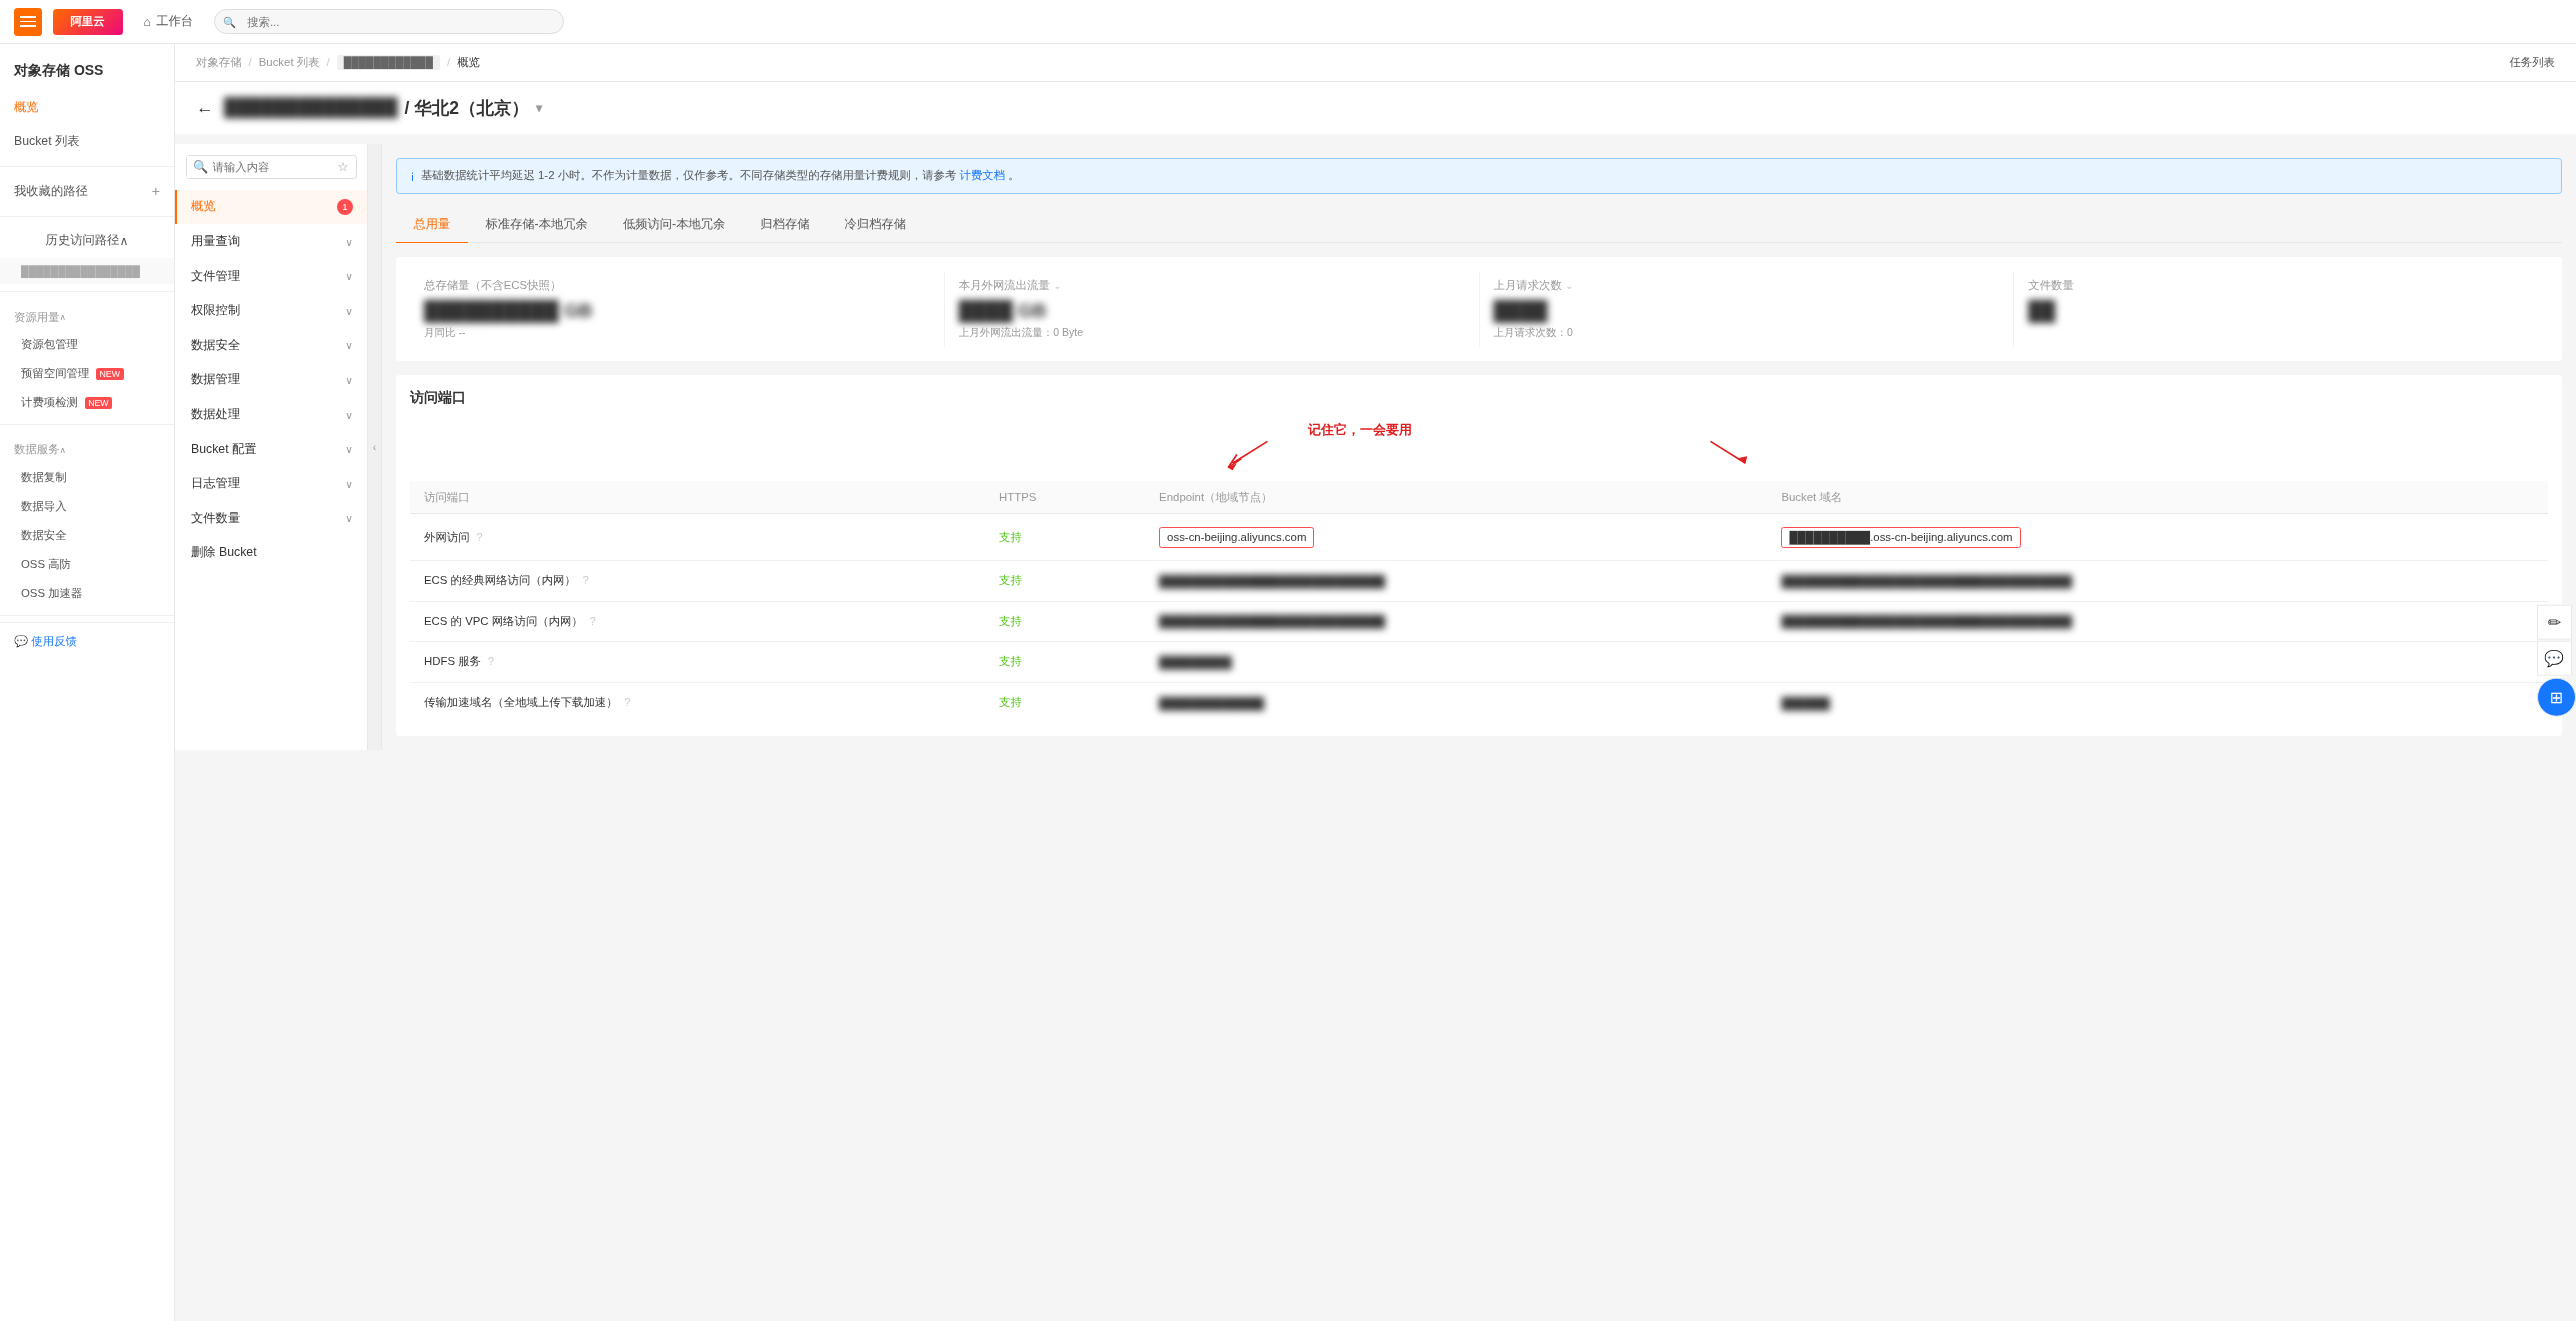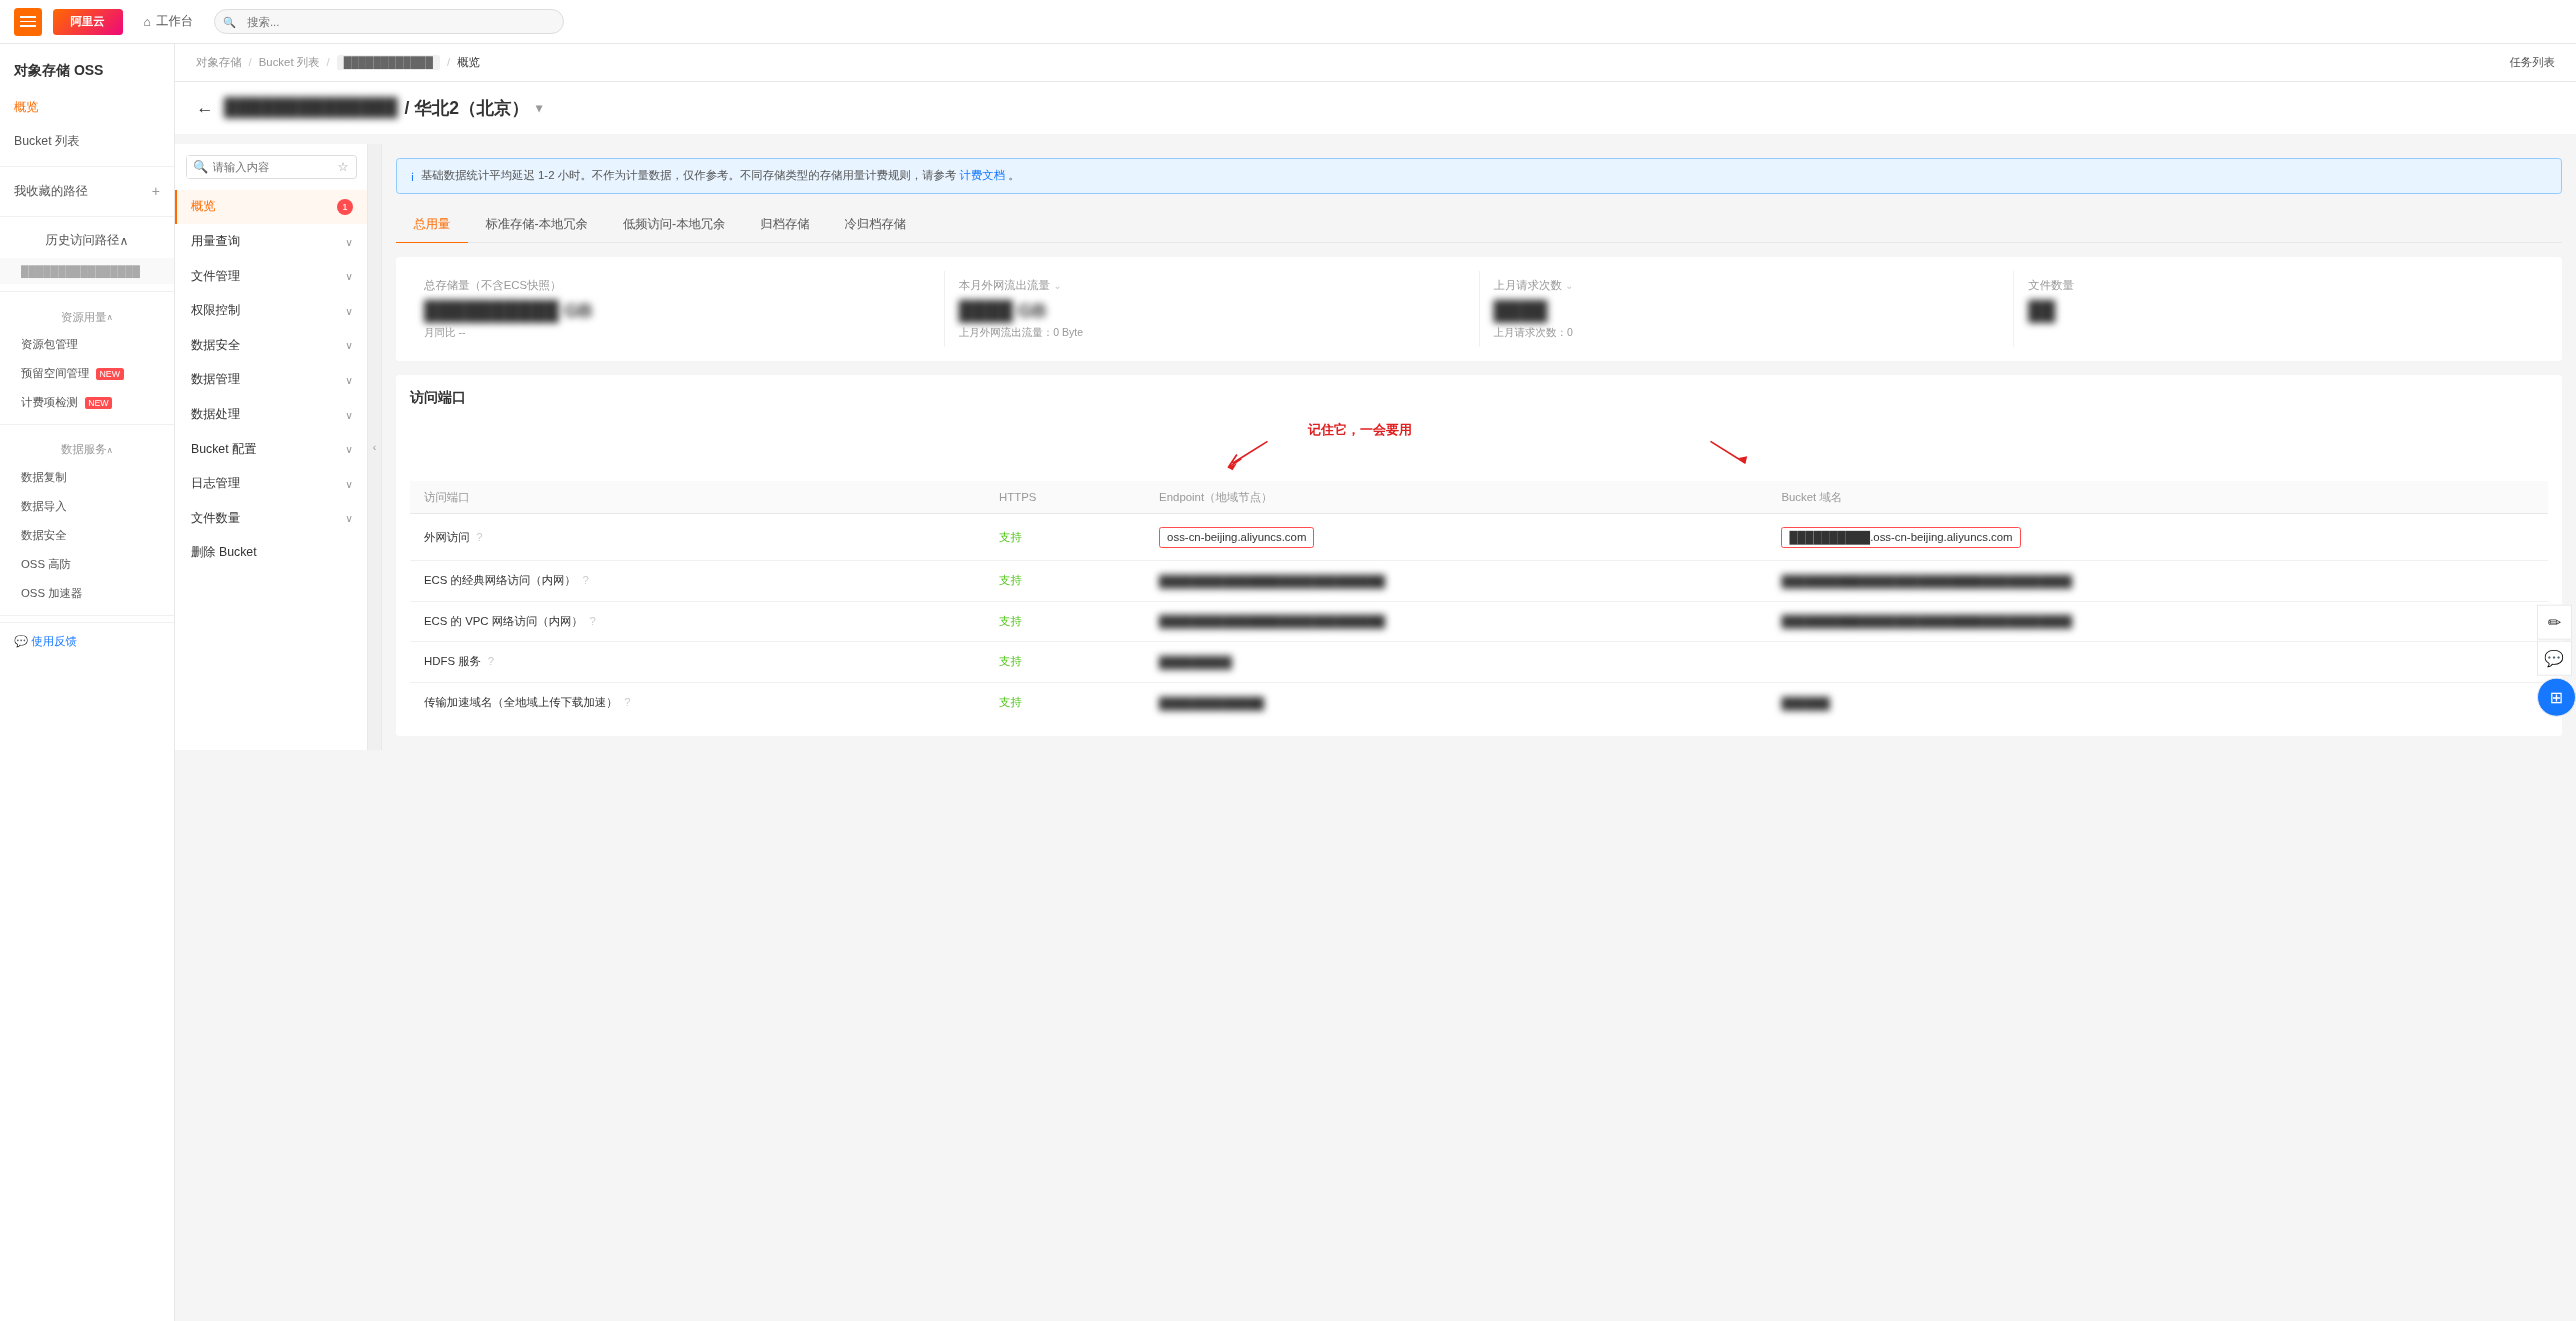--- a/index.html
+++ b/index.html
@@ -28,21 +28,21 @@
 
     
     .main-layout { display: flex; flex: 1; overflow: hidden; }
 
     
     .sidebar { width: 175px; background: #fff; border-right: 0.9px solid #e8e8e8; overflow-y: auto; flex-shrink: 0; padding-bottom: 35px; }
     .sidebar-title { font-size: 14px; font-weight: bold; color: #333; padding: 17.5px 14px 10.5px; }
     .sidebar-item { padding: 8.8px 14px; color: #555; cursor: pointer; font-size: 12.3px; }
     .sidebar-item.active { color: #ff6a00; }
     .sidebar-divider { height: 0.9px; background: #f0f0f0; margin: 7px 0; }
-    .sidebar-section-title { padding: 10.5px 14px 5.3px; font-size: 11.4px; color: #999; display: flex; align-items: center; justify-content: center; cursor: pointer; }
+    .sidebar-section-title { padding: 10.5px 14px 5.3px; font-size: 11.4px; color: #999; display: flex; align-items: center; justify-content: flex-start; cursor: pointer; }
     .sidebar-section-title .chevron { font-size: 8.8px; }
     .sidebar-sub-item { padding: 7px 14px 7px 21px; color: #555; cursor: pointer; font-size: 11.4px; }
     .sidebar-new-badge { background: #ff4d4f; color: #fff; font-size: 8.8px; border-radius: 2.6px; padding: 0.9px 3.5px; margin-left: 3.5px; }
     .sidebar-feedback { position: sticky; bottom: 0; background: #fff; padding: 10.5px 14px; border-top: 0.9px solid #f0f0f0; }
     .sidebar-feedback a { color: #1677ff; font-size: 11.4px; text-decoration: none; cursor: pointer; }
     .sidebar-saved { padding: 8.8px 14px; color: #555; font-size: 12.3px; display: flex; align-items: center; justify-content: space-between; cursor: pointer; }
     .sidebar-saved .add-icon { color: #999; font-size: 14px; cursor: pointer; }
     .sidebar-history { padding: 8.8px 14px; color: #555; font-size: 12.3px; display: flex; align-items: center; justify-content: center; cursor: pointer; }
     .history-path { padding: 7px 14px 7px 21px; font-size: 10.5px; color: #aaa; background: #f9f9f9; }
 

